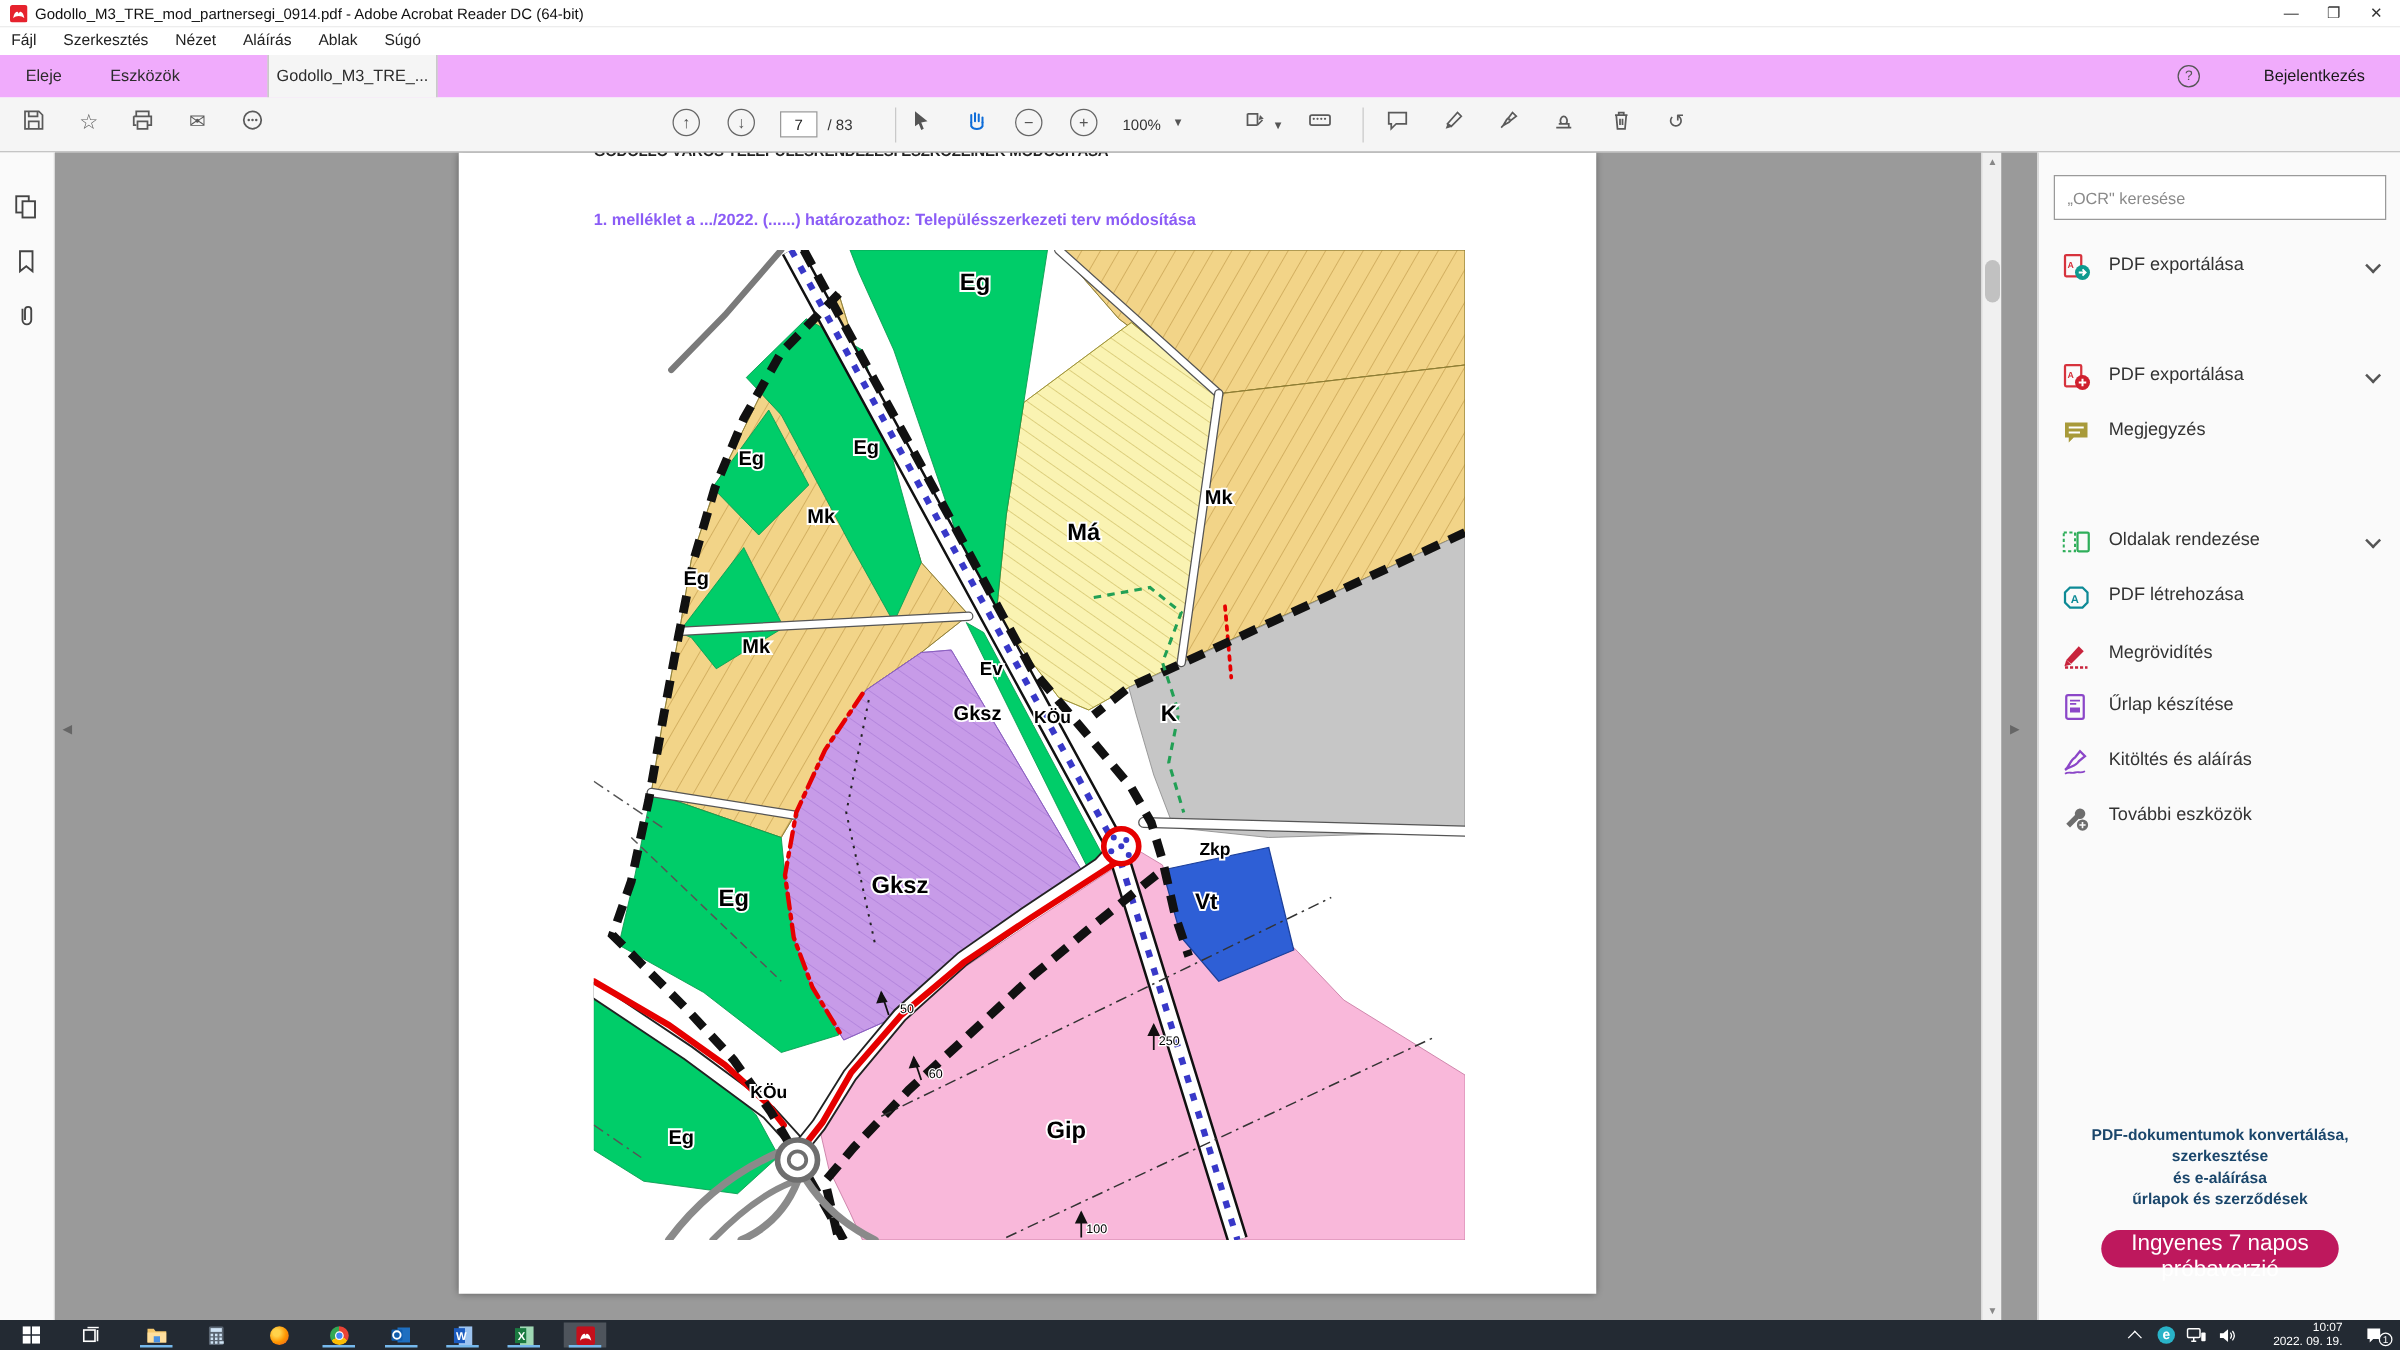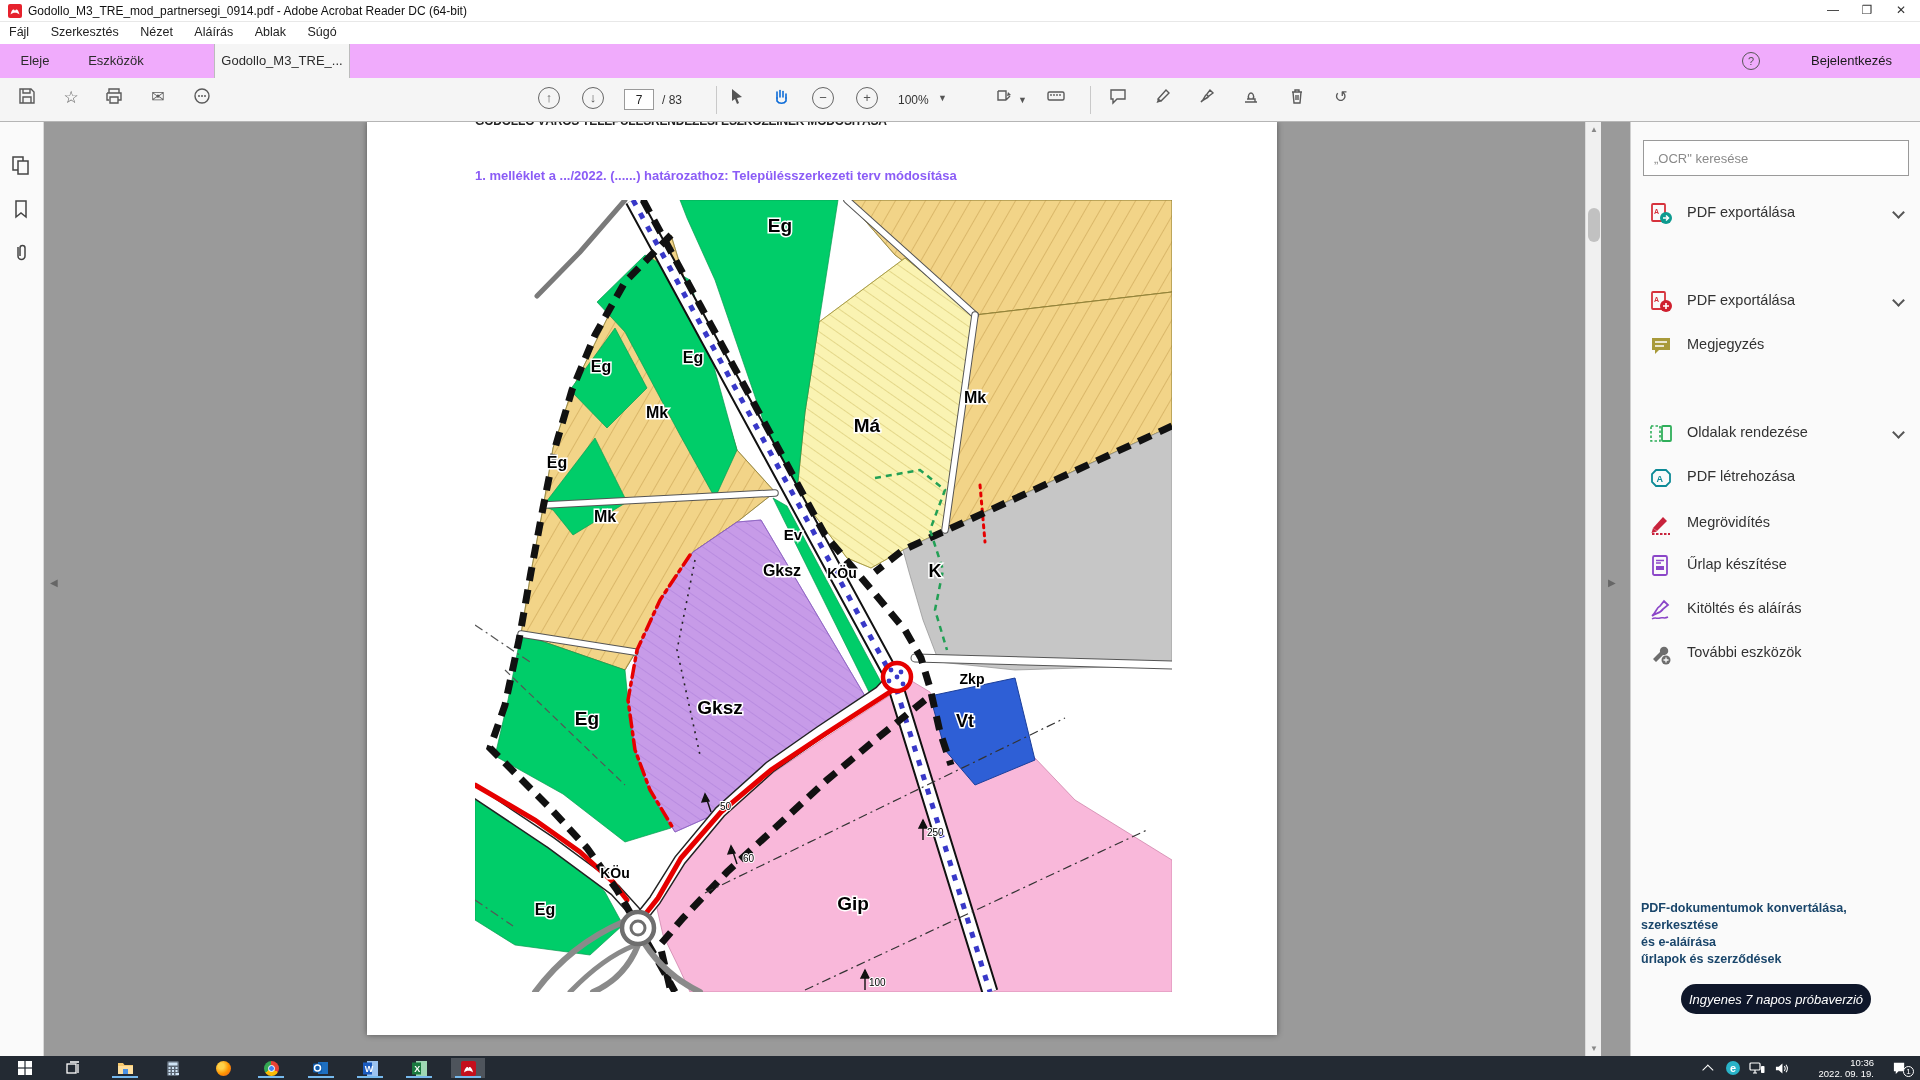--- a/index.html
+++ b/index.html
@@ -32,22 +32,22 @@
   .scrollarrow { position:absolute; left:0; width:16px; height:15px; text-align:center; font-size:8px; color:#888; line-height:15px; }
   .panearrow { position:absolute; font-size:10px; color:#666; }
   
   #rightpanel { position:absolute; right:0; top:122px; width:290px; height:934px; background:#fafafa; border-left:1px solid #cfcfcf; }
   #searchbox { position:absolute; left:12px; top:18px; width:266px; height:36px; border:1px solid #9a9a9a; background:#fff; font-size:13px; color:#333; padding:0 10px; }
   #searchbox::placeholder { color:#8a8a8a; }
   .tool-item { position:absolute; left:0; width:290px; height:44px; cursor:pointer; }
   .tool-icon { position:absolute; left:18px; top:10px; width:24px; height:24px; }
   .tool-label { position:absolute; left:56px; top:12px; font-size:14.5px; color:#323232; }
   .tool-chevron { position:absolute; right:18px; top:16px; width:9px; height:9px; border-right:2px solid #555; border-bottom:2px solid #555; transform:rotate(45deg); }
-  #promo { position:absolute; left:10px; top:778px; width:270px; font-size:12.5px; font-weight:bold; color:#1a466b; line-height:17px; }
-  #trialbtn { position:absolute; left:50px; top:862px; width:190px; height:30px; background:#0f172a; border:none; border-radius:15px; color:#fff; font-size:13px; font-family:"Liberation Sans",sans-serif;font-style:italic; }
+  #promo { position:absolute; left:10px; top:778px; width:270px; text-align:center; font-size:12.5px; font-weight:bold; color:#1a466b; line-height:17px; }
+  #trialbtn { position:absolute; left:50px; top:862px; width:190px; height:30px; background:#be185d; border:none; border-radius:15px; color:#fff; font-size:18px; font-family:"Liberation Sans",sans-serif; }
   
   #taskbar { position:absolute; left:0; top:1056px; width:1920px; height:24px; background:#232a33; }
   .tbapp { position:absolute; top:2px; width:34px; height:20px; display:flex; align-items:center; justify-content:center; }
   .appunderline { position:absolute; bottom:0; left:4px; width:26px; height:2px; background:#76b9ed; }
   .traytext { color:#fff; font-size:9.5px; text-align:right; line-height:11px; }
   
   .mlabel { font-family:"Liberation Sans",sans-serif; font-weight:bold; fill:#000; paint-order:stroke; stroke:#ffffff; stroke-width:3px; }
   .mnum { font-family:"Liberation Sans",sans-serif; fill:#000; paint-order:stroke; stroke:#fff; stroke-width:2px; }
 </style>
 </head>
@@ -523,21 +523,21 @@
         <rect x="12" y="5" width="3.5" height="7" rx="0.8" fill="#fff"></rect>
       </svg>
   </div>
   <div class="tbapp" style="left:1770px;width:22px">
     <svg width="15" height="13" viewBox="0 0 16 14">
         <path d="M2 5 h3 l4 -3.5 v11 L5 9 H2 z" fill="#fff"></path>
         <path d="M11 4.5 a4 4 0 0 1 0 5 M12.8 3 a6.5 6.5 0 0 1 0 8" stroke="#fff" fill="none" stroke-width="1.1"></path>
       </svg>
   </div>
   <div class="abs traytext" style="left:1796px;top:1px;width:78px">
-    <div>10:36</div>
+    <div>10:07</div>
     <div>2022. 09. 19.</div>
   </div>
   <div class="tbapp" style="left:1884px;width:30px">
     <svg width="15" height="14" viewBox="0 0 16 15">
         <path d="M2 2 h11 v9 H7 l-3 3 v-3 H2 z" fill="#fff"></path>
       </svg>
     <span style="position:absolute;right:0;bottom:1px;width:11px;height:11px;border:1px solid #fff;border-radius:50%;background:#232a33;color:#fff;font-size:8px;line-height:9px;text-align:center">1</span>
   </div>
 </div>
 

